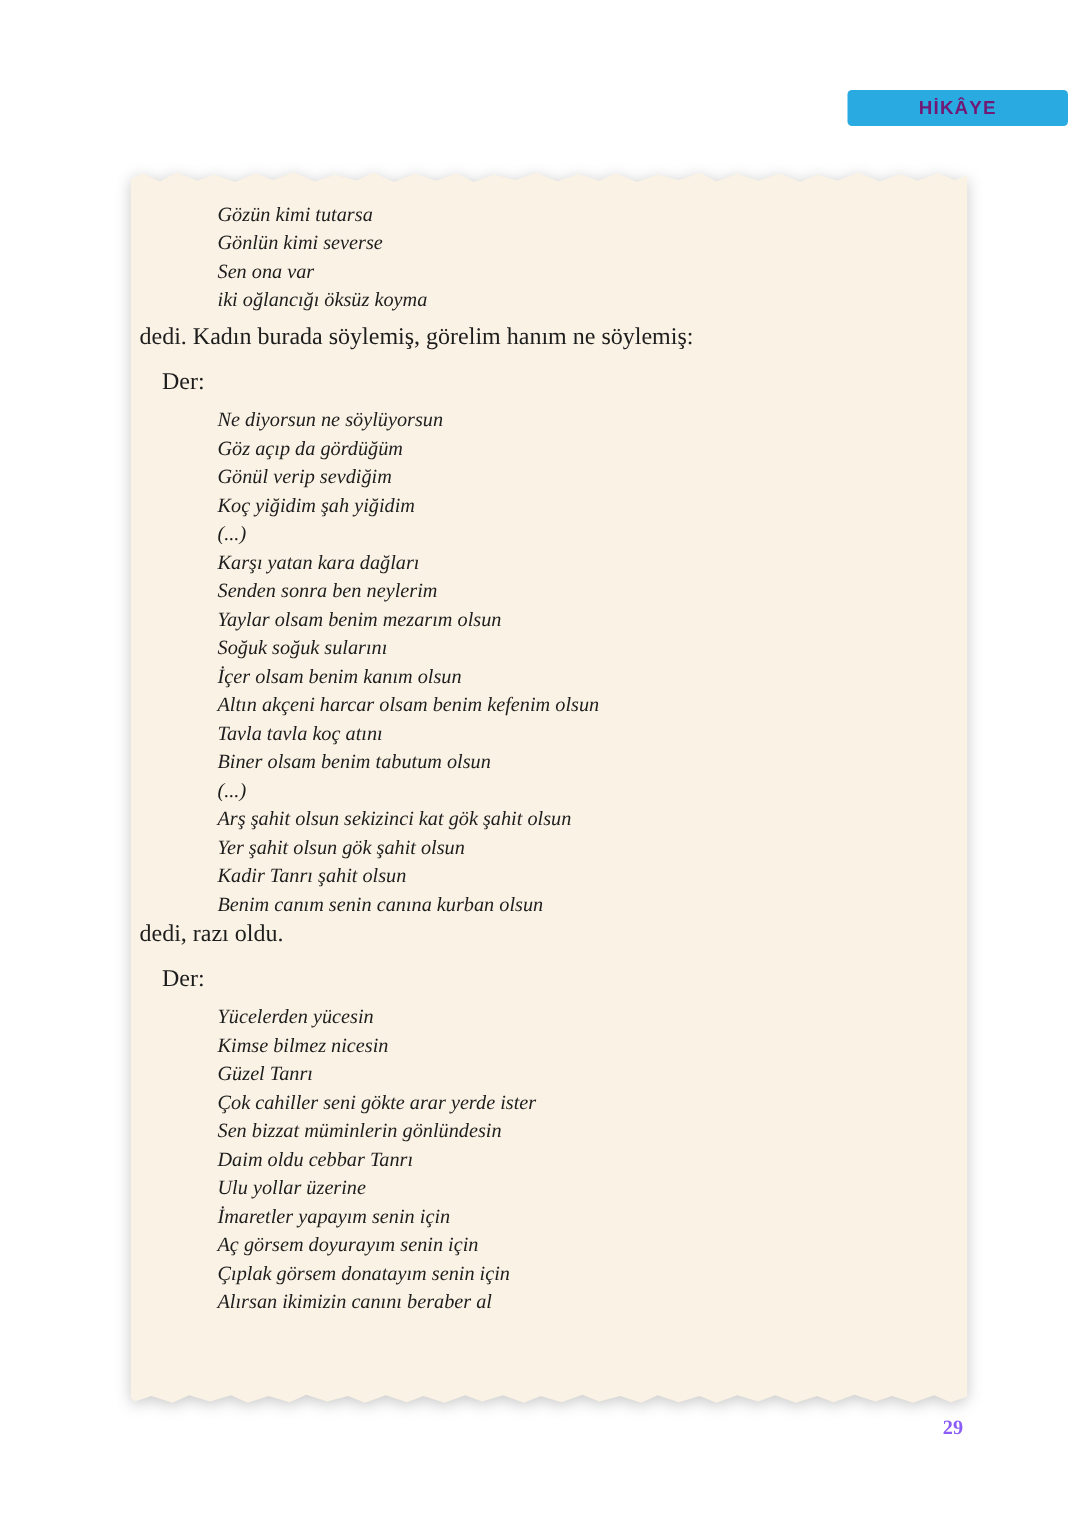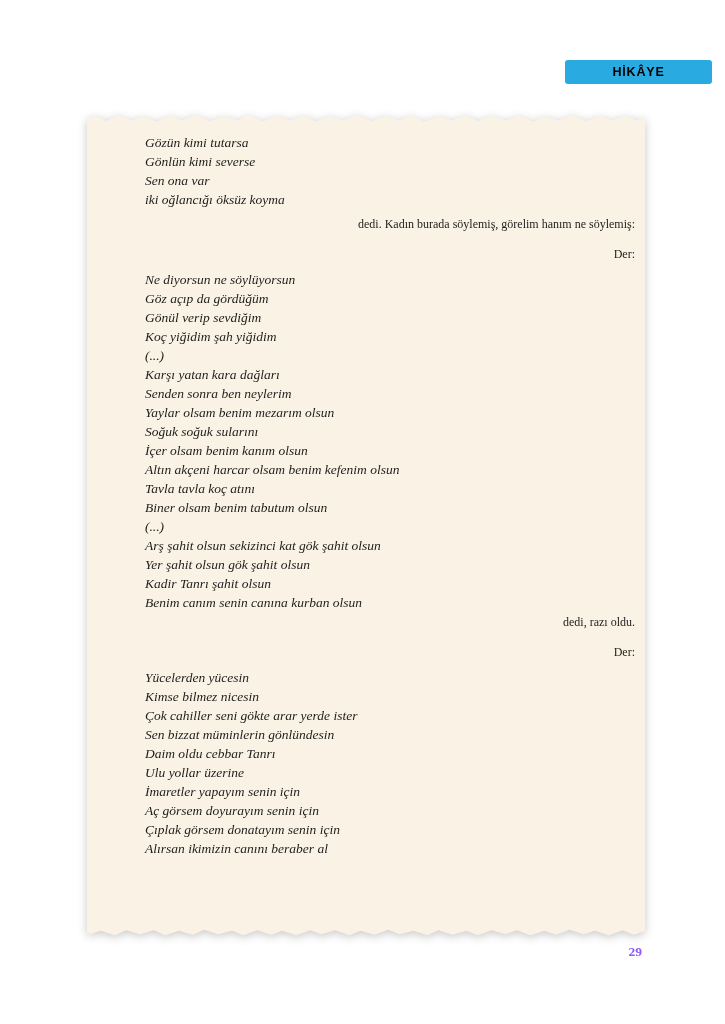--- a/index.html
+++ b/index.html
@@ -19,21 +19,21 @@
     left: 565px;
     width: 147px;
     height: 24px;
     background: var(--accent, #29abe2);
     border-radius: 3px;
     display: flex;
     align-items: center;
     justify-content: center;
   }
   .section-tab span {
-    color: #000000;
+    color: #701a75;
     font-family: "Liberation Sans", sans-serif;
     font-weight: bold;
     font-size: 12.5px;
     letter-spacing: 0.8px;
   }
 
   
   .paper-wrap {
     position: absolute;
     left: 87px;
@@ -66,23 +66,22 @@
 
   .verse { margin: 6px 0 0 52px; }
   .paper > .verse:first-child { margin-top: 0; }
   .vline {
     font-style: italic;
     font-size: 13.5px;
     line-height: 19px;
     white-space: nowrap;
   }
   .body {
-    font-size: 12px;
+    font-size: 16px;
     line-height: 19px;
-    text-align: right;
   }
   .p-flush  { margin-top: 6px; }
   .p-tight  { margin-top: 1px; }
   .p-indent { margin-top: 5px; text-indent: 15px; }
   .der      { margin-top: 11px; margin-left: 15px; }
 
   .page-number {
     position: absolute;
     left: 610px;
     top: 944px;
@@ -141,20 +140,21 @@
 
       <p class="body p-tight">dedi, razı oldu.</p>
 
 
       <p class="body der">Der:</p>
 
       <div class="verse">
 
       <div class="vline">Yücelerden yücesin</div>
           <div class="vline">Kimse bilmez nicesin</div>
+          <div class="vline">Güzel Tanrı</div>
           <div class="vline">Çok cahiller seni gökte arar yerde ister</div>
           <div class="vline">Sen bizzat müminlerin gönlündesin</div>
           <div class="vline">Daim oldu cebbar Tanrı</div>
           <div class="vline">Ulu yollar üzerine</div>
           <div class="vline">İmaretler yapayım senin için</div>
           <div class="vline">Aç görsem doyurayım senin için</div>
           <div class="vline">Çıplak görsem donatayım senin için</div>
           <div class="vline">Alırsan ikimizin canını beraber al</div>
         </div>
 

